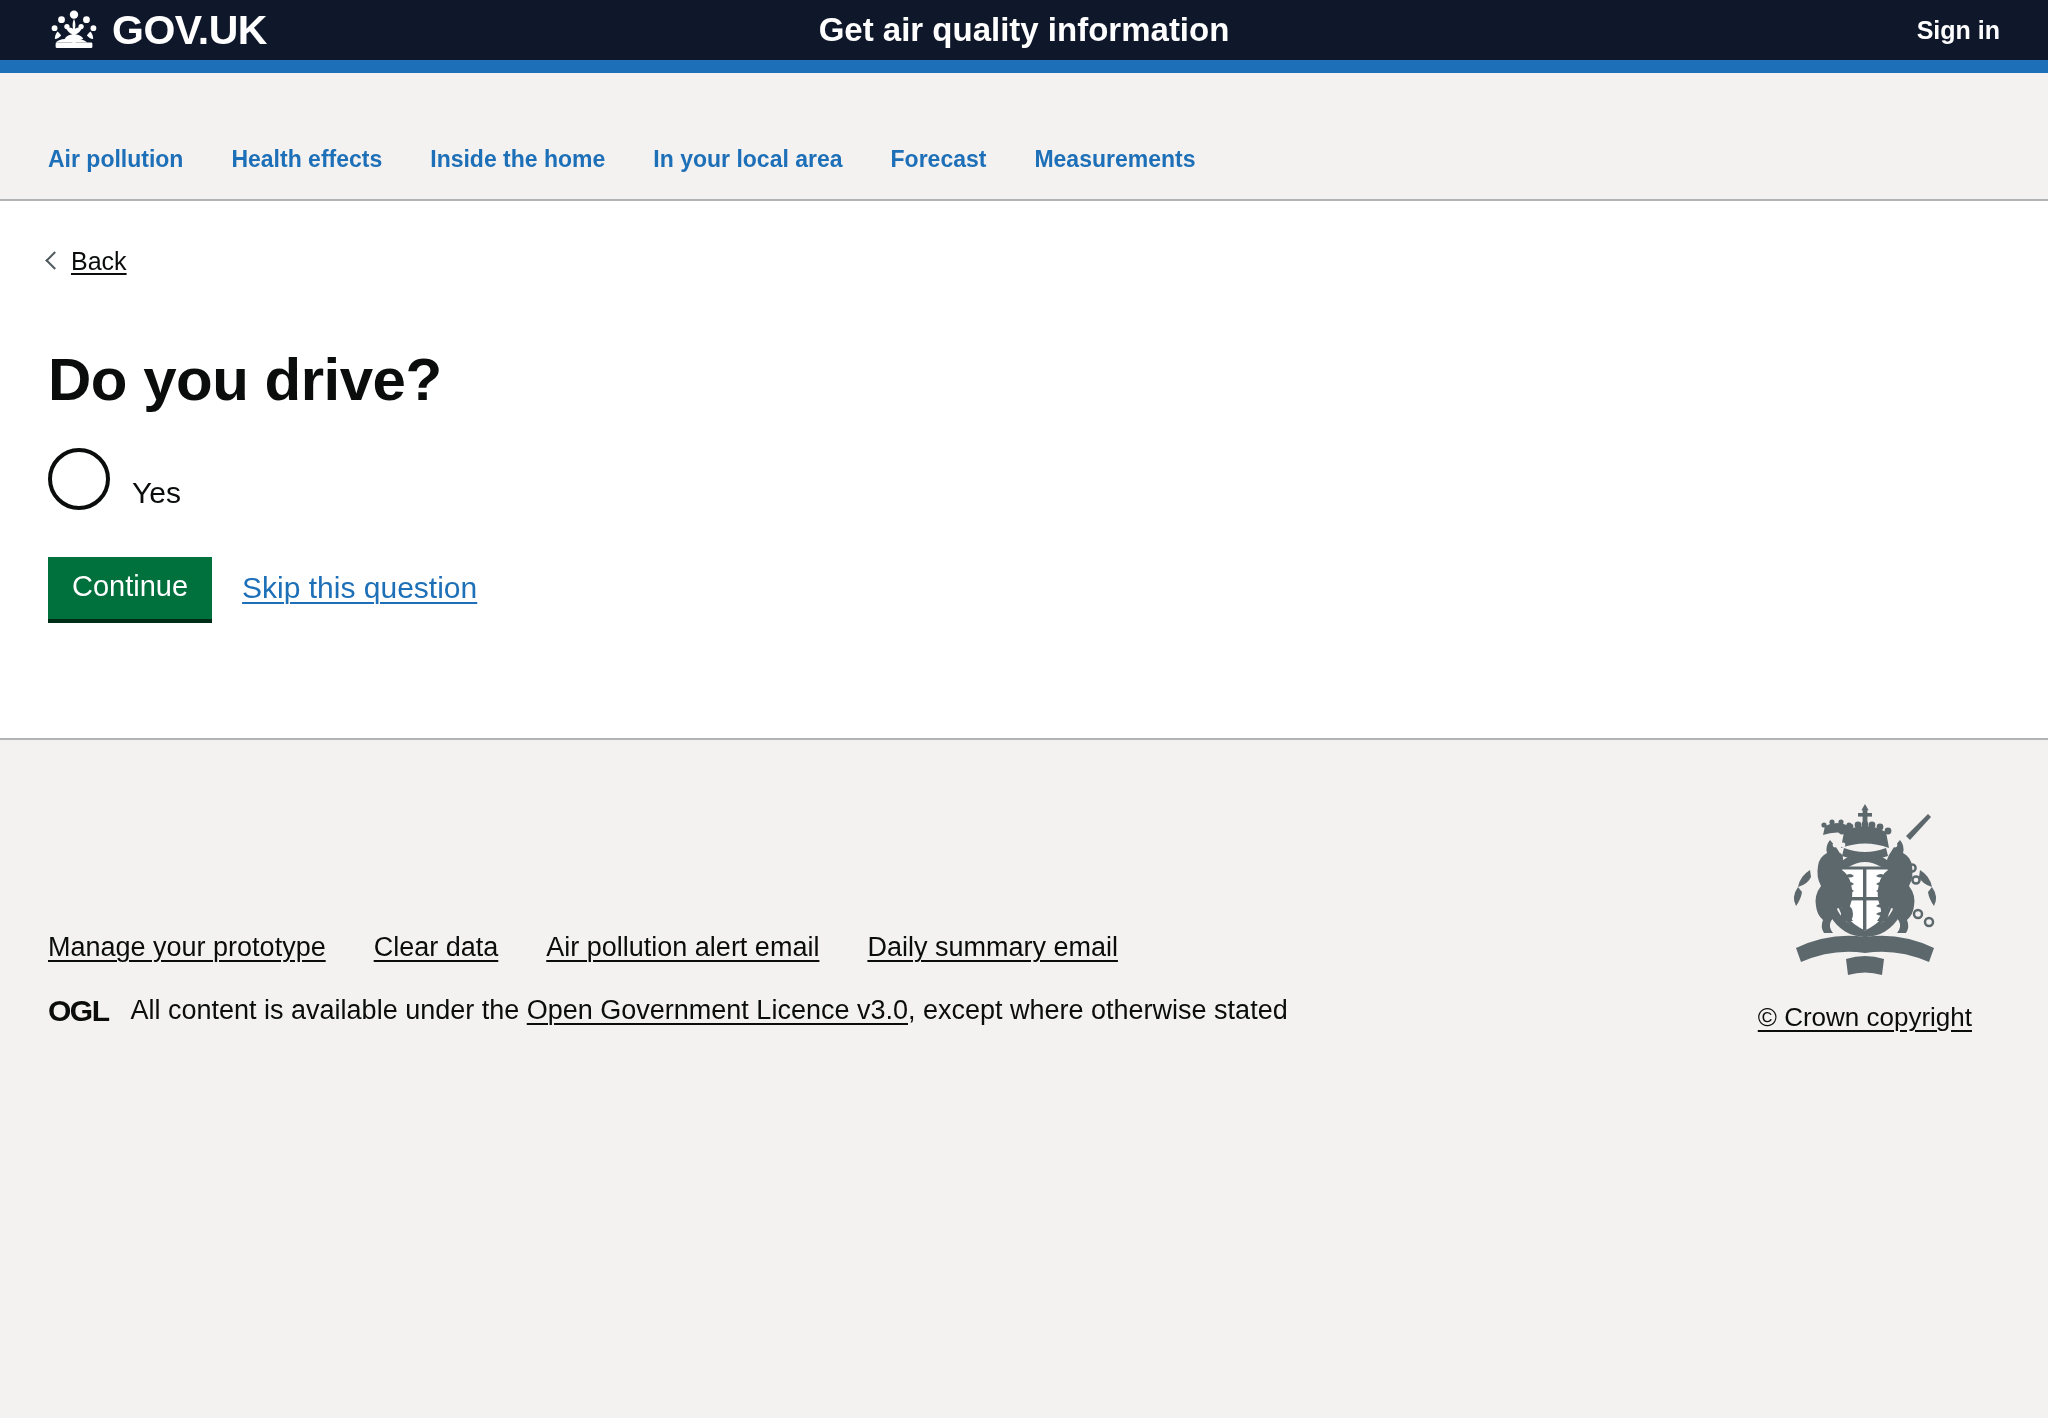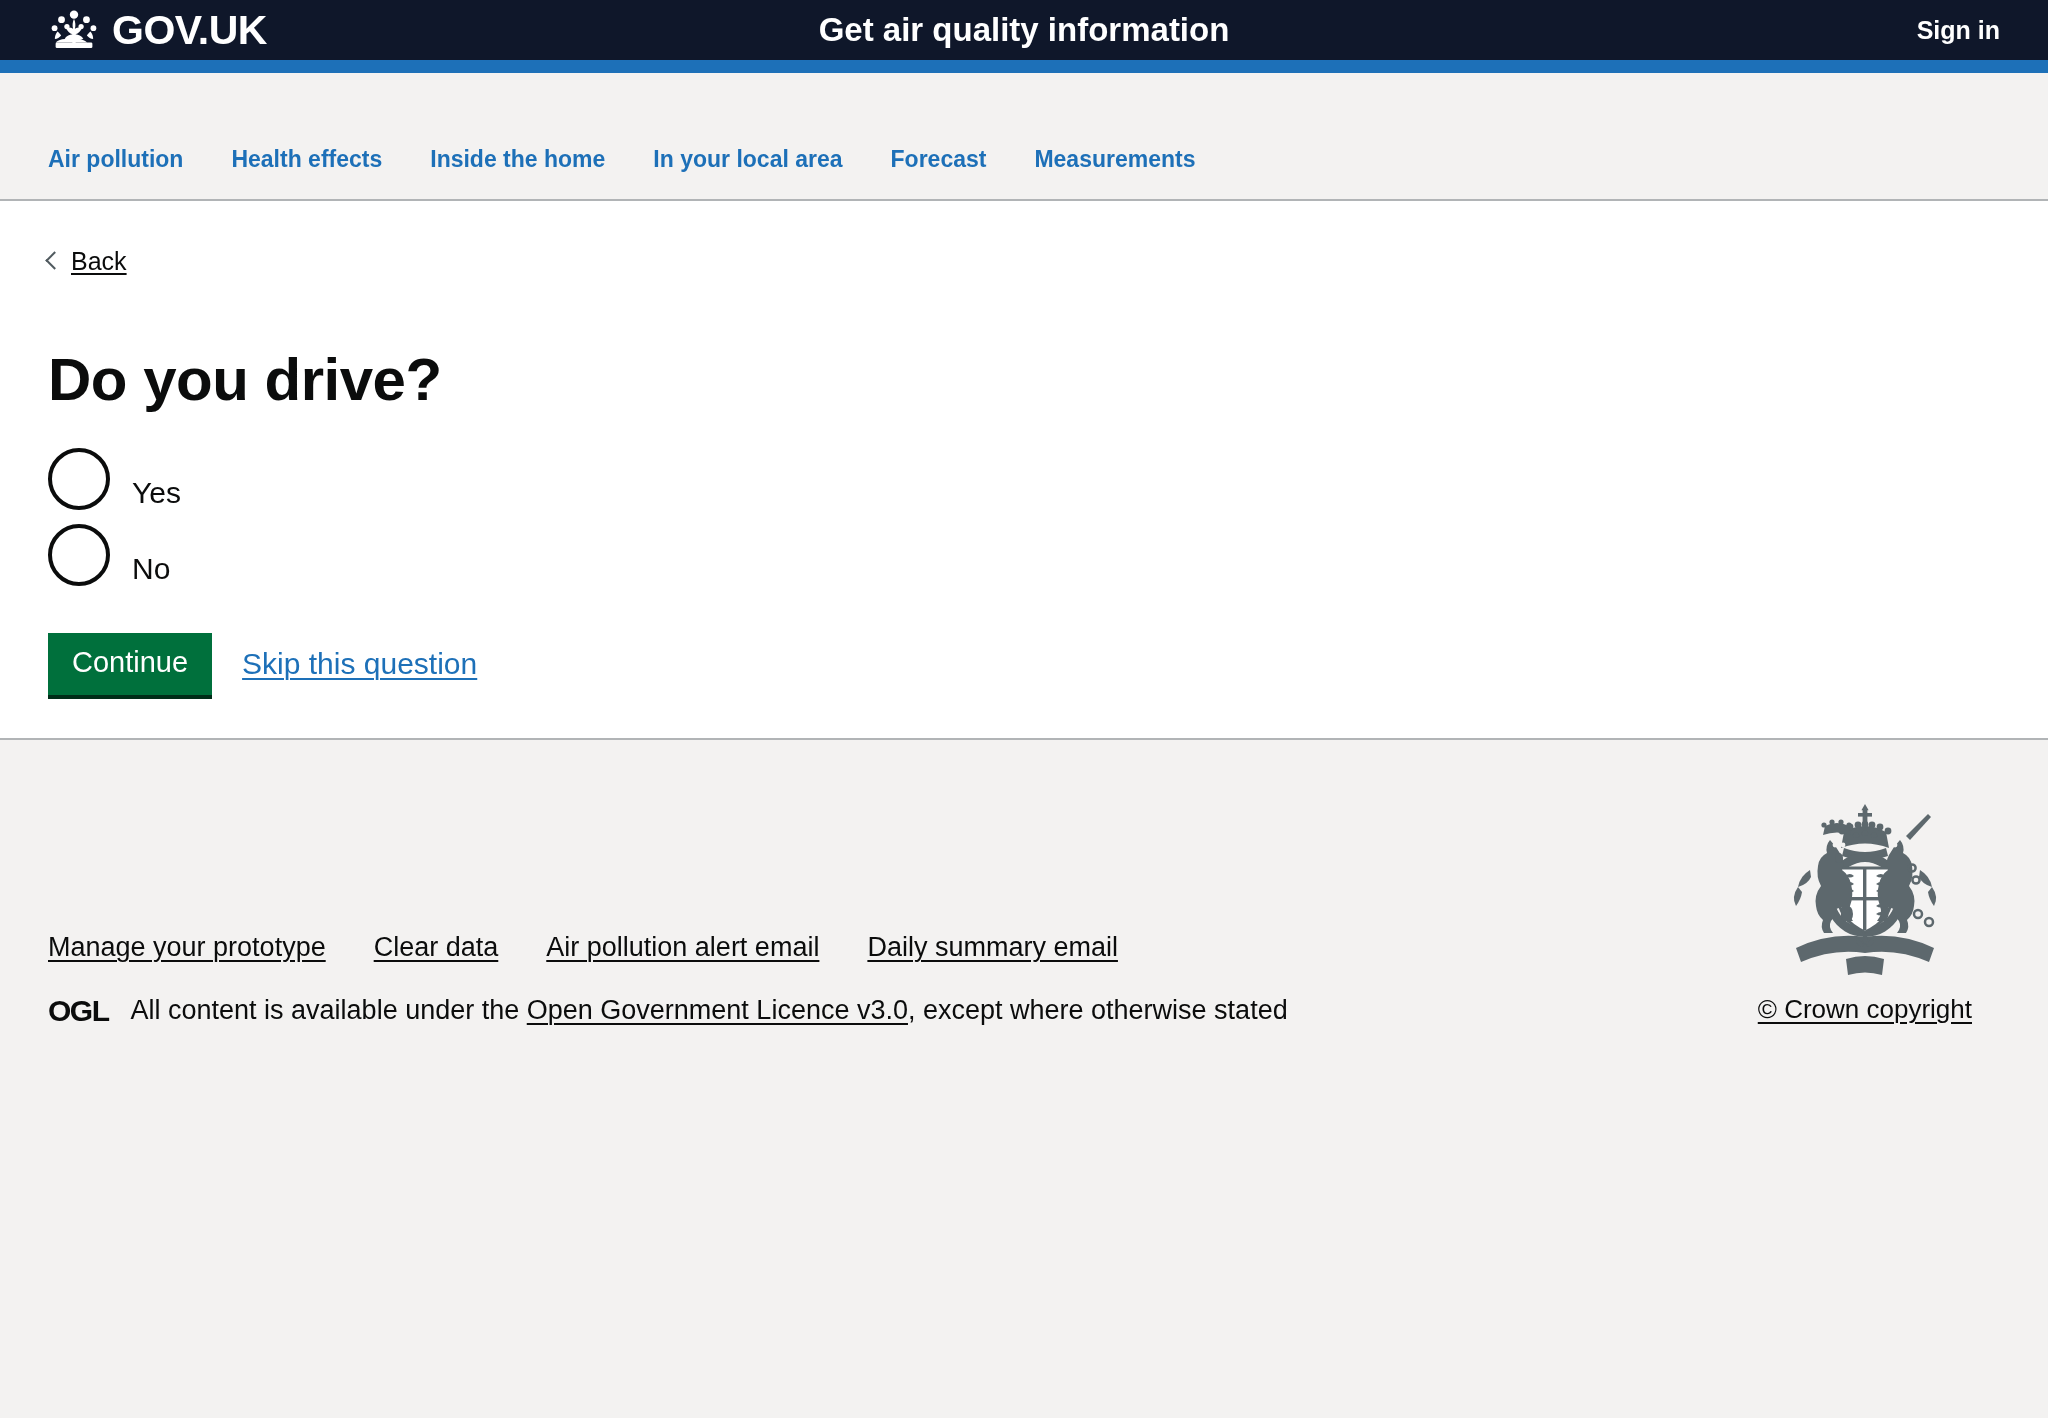--- a/index.html
+++ b/index.html
@@ -183,21 +183,21 @@
   }
   .crest-wrap {
     position: absolute;
     right: 28px;
     top: 56px;
     text-align: center;
   }
   .crest-svg { display:block; margin: 0 auto; }
   .crown-copy {
     display:inline-block;
-    margin-top: 8px;
+    margin-top: 16px;
     font-size: 26px;
     color: #0b0c0c;
     text-decoration: underline;
     text-underline-offset: 4px;
     text-decoration-thickness: 1.5px;
     white-space: nowrap;
   }
   .footer-links {
     position: absolute;
     left: 0;
@@ -291,24 +291,20 @@
       <span class="lbl">Back</span>
     </a>
 
     <h1 class="page-title">Do you drive?</h1>
 
     <div class="radios">
       <label class="radio-row">
         <span class="radio-circle"></span>
         <span class="radio-label">Yes</span>
       </label>
-      <label class="radio-row">
-        <span class="radio-circle"></span>
-        <span class="radio-label">No</span>
-      </label>
     </div>
 
     <div class="actions">
       <button class="btn-continue">Continue</button>
       <a class="skip-link" href="#">Skip this question</a>
     </div>
   </main>
 
   <footer class="footer">
     <div class="footer-inner">

